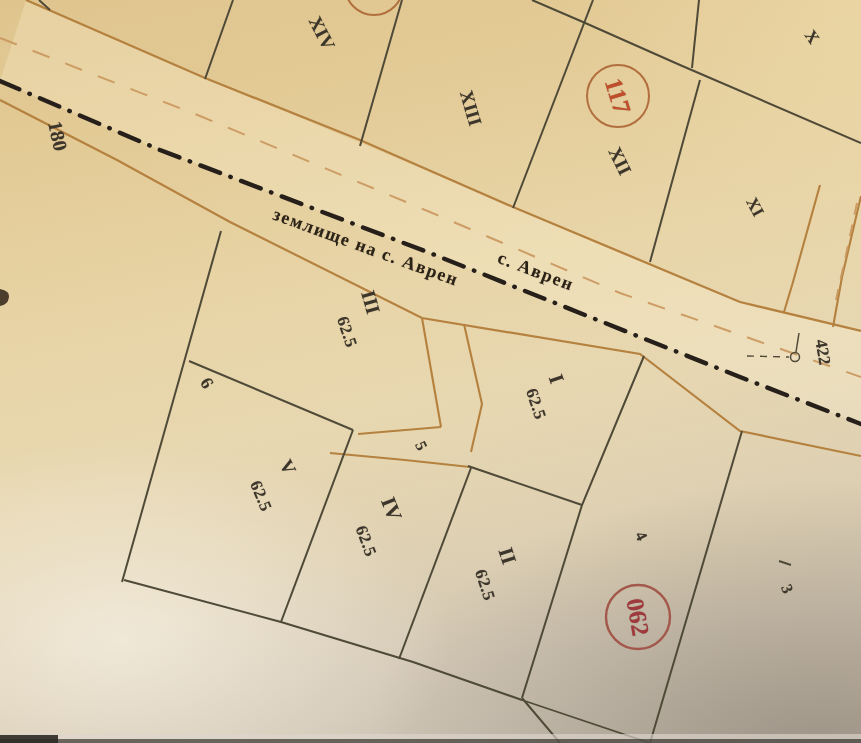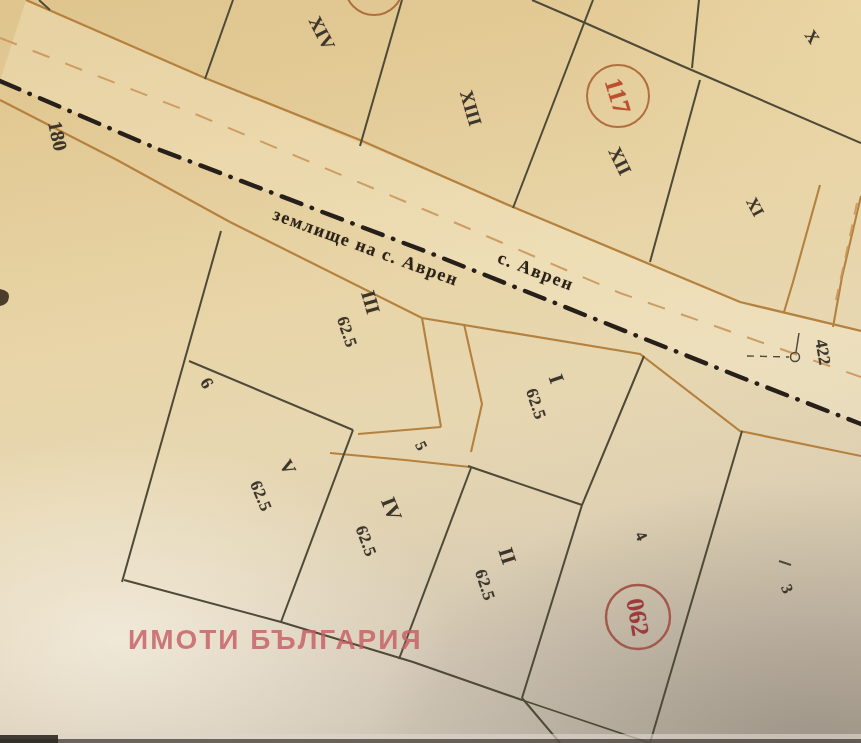--- a/index.html
+++ b/index.html
@@ -113,14 +113,13 @@
   <div class="lbl" style="left:288px;top:467px;--r:62deg;font-size:19px;">V</div>
   <div class="lbl sm" style="left:261px;top:496px;--r:67deg;font-size:17px;">62.5</div>
   <div class="lbl" style="left:391px;top:509px;--r:69deg;font-size:21px;">IV</div>
   <div class="lbl sm" style="left:366px;top:541px;--r:69deg;font-size:17px;">62.5</div>
   <div class="lbl" style="left:507px;top:556px;--r:72deg;font-size:21px;">II</div>
   <div class="lbl sm" style="left:485px;top:585px;--r:72deg;font-size:17px;">62.5</div>
   <div class="lbl" style="left:641px;top:536px;--r:63deg;font-size:16px;">4</div>
   <div class="lbl red-bottom" style="left:638px;top:617px;--r:80deg;font-size:25px;">062</div>
   <div class="lbl" style="left:787px;top:589px;--r:67deg;font-size:16px;">3</div>
 
-  <div class="wm">ИМОТИ БЪЛГАРИЯ</div>
 </div>
 
 </body></html>

